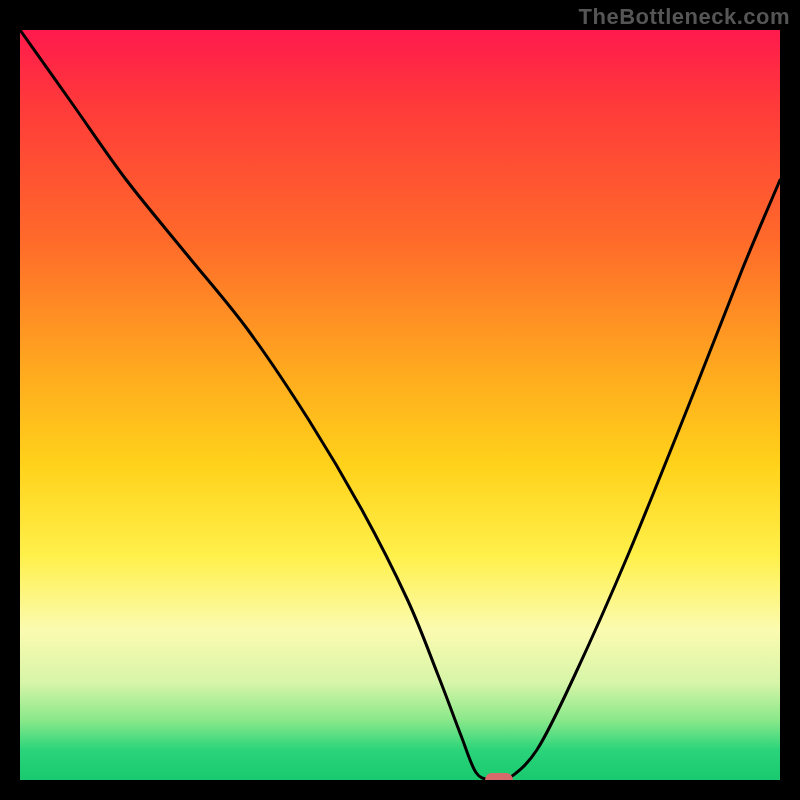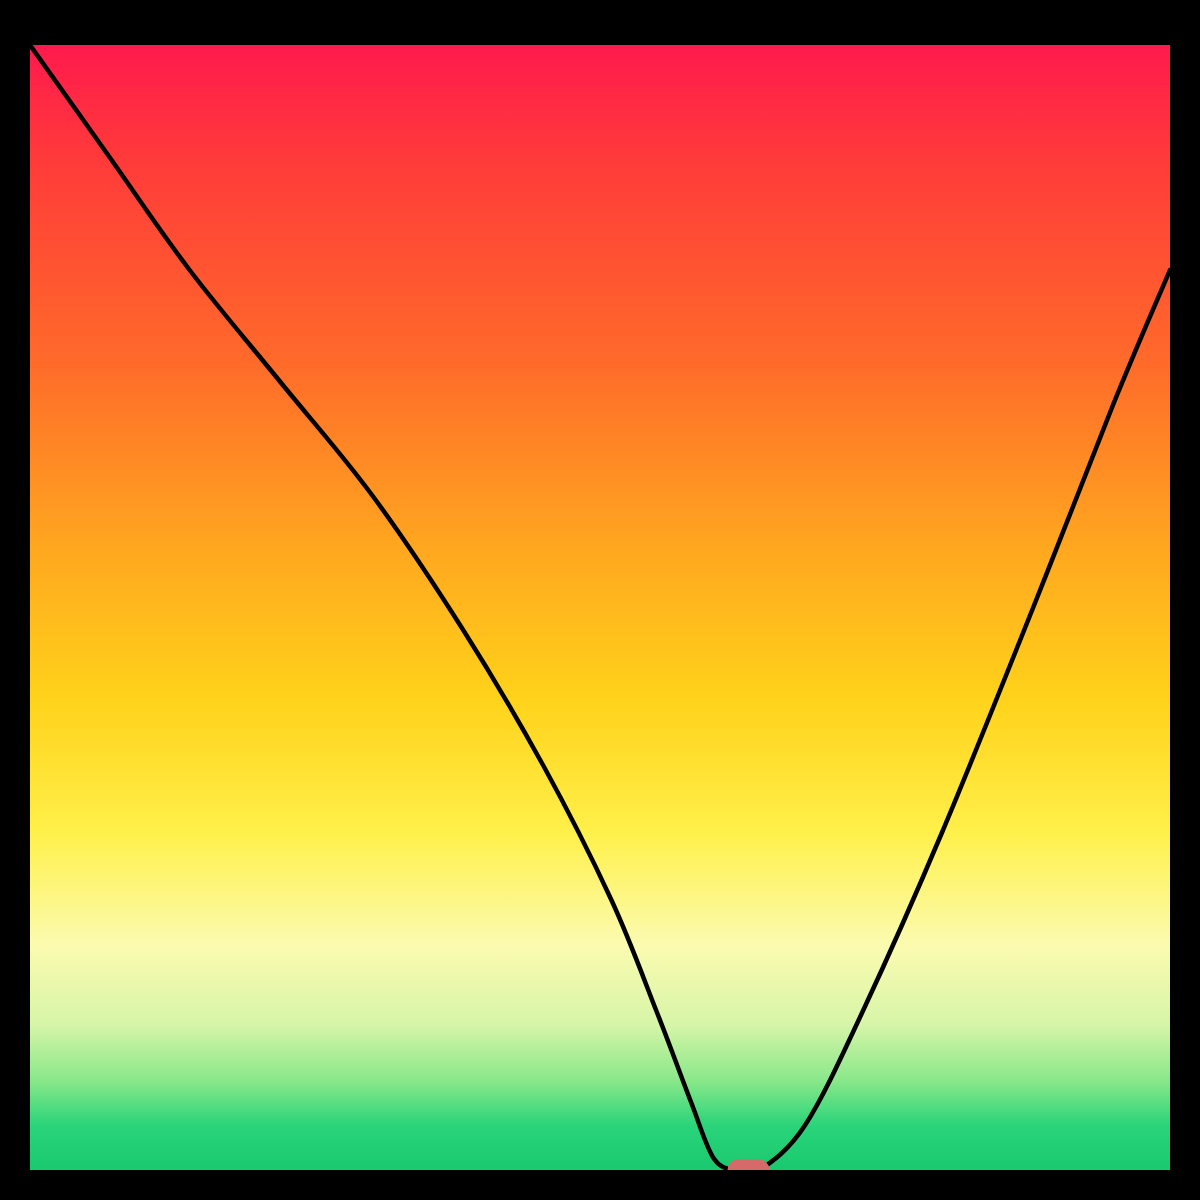--- a/index.html
+++ b/index.html
@@ -68,20 +68,21 @@
     background: #d66a6a;
     transform: translate(-50%, -50%);
     z-index: 5;
   }
 </style>
 </head>
 <body>
 
 <div class="frame">
 
+  <div class="watermark">TheBottleneck.com</div>
 
   <div class="plot-area">
     <div class="gradient"></div>
 
     <svg class="curve" viewBox="0 0 760 750" preserveAspectRatio="none">
       <path id="curve-path" fill="none" stroke="#000" stroke-width="3" stroke-linejoin="round" stroke-linecap="round" d="M 0.0 0.0 C 8.9 12.5, 35.5 50.0, 53.2 75.0 C 70.9 100.0, 87.4 125.0, 106.4 150.0 C 125.4 175.0, 146.9 200.0, 167.2 225.0 C 187.5 250.0, 207.7 272.5, 228.0 300.0 C 248.3 327.5, 269.8 360.0, 288.8 390.0 C 307.8 420.0, 325.5 450.0, 342.0 480.0 C 358.5 510.0, 374.9 542.5, 387.6 570.0 C 400.3 597.5, 409.1 622.5, 418.0 645.0 C 426.9 667.5, 434.5 688.8, 440.8 705.0 C 447.1 721.3, 450.9 735.0, 456.0 742.5 C 461.1 750.0, 466.1 748.8, 471.2 750.0 C 476.3 751.3, 478.8 755.0, 486.4 750.0 C 494.0 745.0, 505.4 737.5, 516.8 720.0 C 528.2 702.5, 539.6 677.5, 554.8 645.0 C 570.0 612.5, 589.0 570.0, 608.0 525.0 C 627.0 480.0, 649.8 422.5, 668.8 375.0 C 687.8 327.5, 706.8 277.5, 722.0 240.0 C 737.2 202.5, 753.7 165.0, 760.0 150.0"></path>
     </svg>
 
     <div id="marker" class="marker" style="left: 478.8px; top: 750px;"></div>
   </div>

